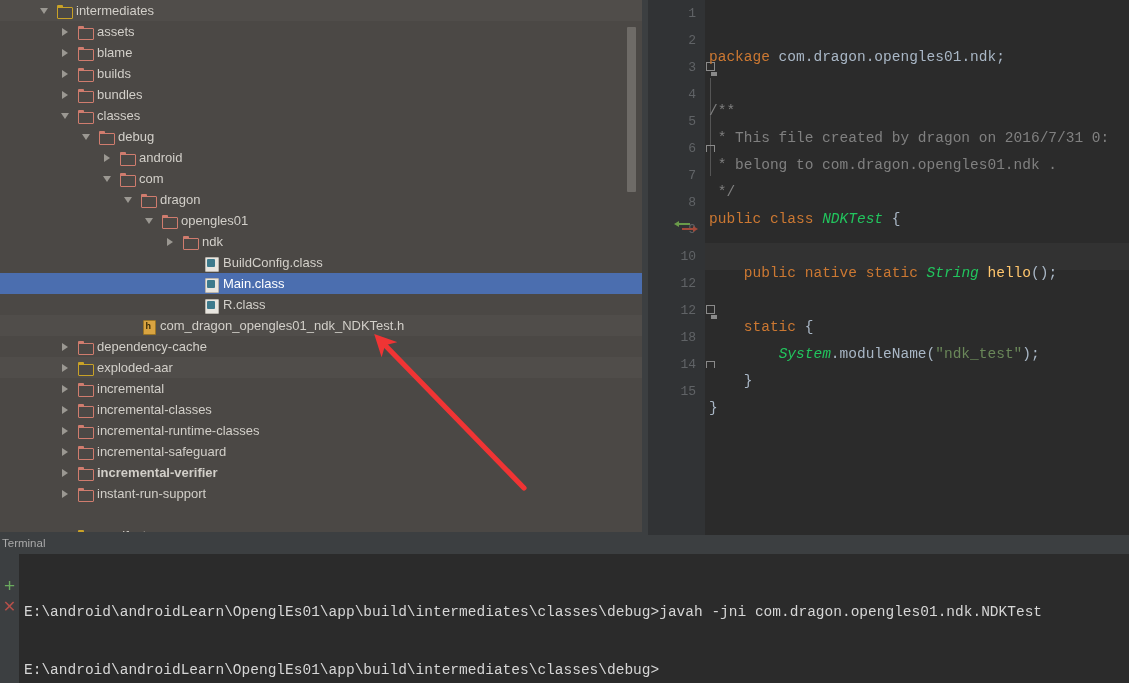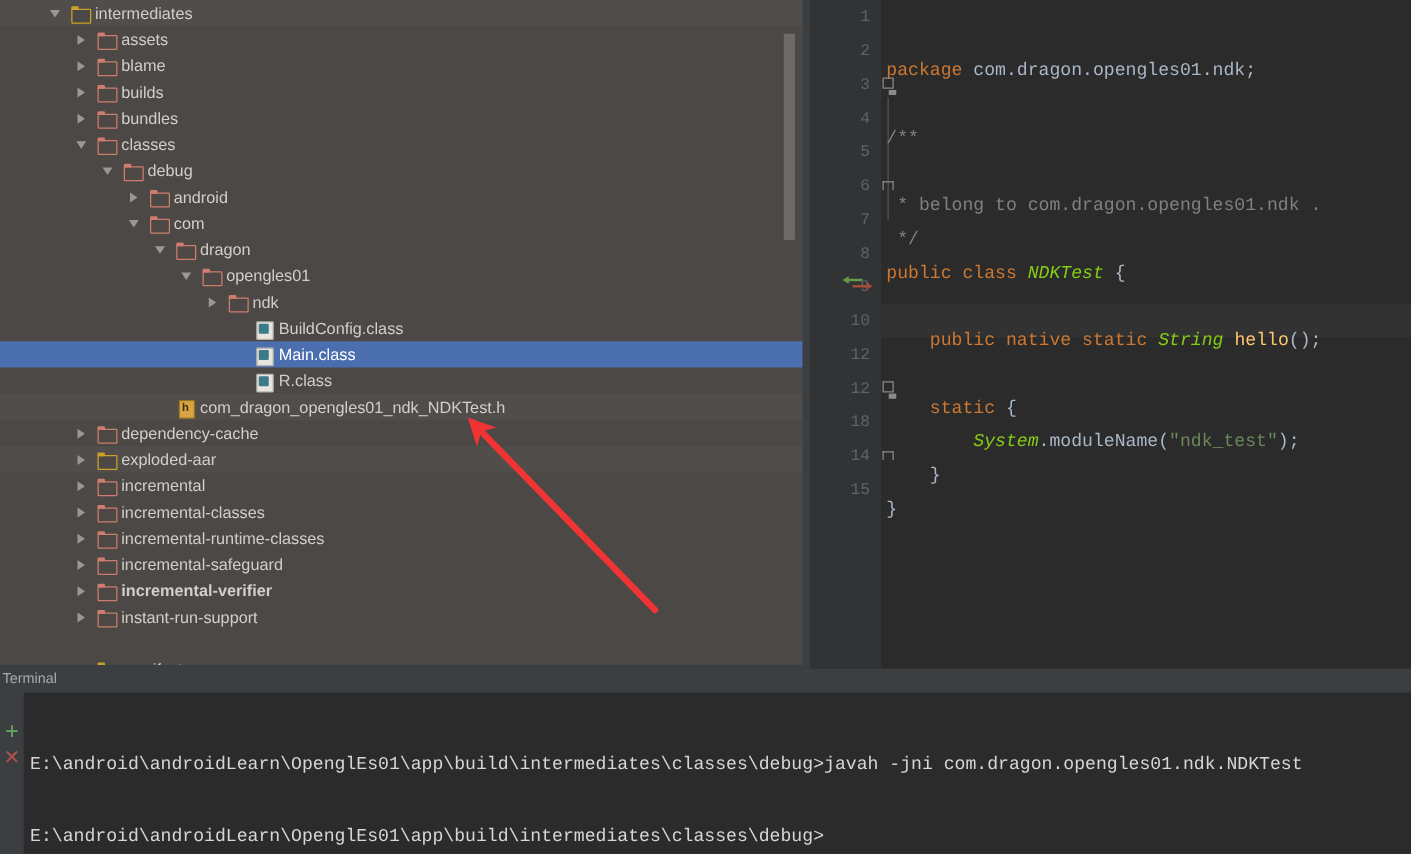--- a/index.html
+++ b/index.html
@@ -162,21 +162,21 @@
     position: absolute; left: 57px; top: 0; width: 424px; height: 535px;
   }
   .code-line {
     position: absolute; left: 0; width: 424px; height: 27px;
     line-height: 27px; white-space: pre;
     font-family: "Liberation Mono", monospace; font-size: 14.5px;
     color: #a9b7c6;
   }
   .code-line .txt { position: absolute; left: 56px; top: 0; margin-top: 44px; }
   .kw      { color: #cc7832; }
-  .type    { color: #84cc16; font-style: italic; text-align: right; }
+  .type    { color: #22c55e; font-style: italic; text-align: right; }
   .mth     { color: #ffc66d; }
   .str     { color: #6a8759; }
   .cmt     { color: #808080; }
   .plain   { color: #a9b7c6; }
   #editor-caret-strip {
     position: absolute; left: 0; top: 243px; width: 481px; height: 27px;
     background: #323232; pointer-events: none;
   }
 
   
@@ -442,20 +442,21 @@
       <div class="box end"></div>
     </div>
     <div id="native-marker">
       <div class="a1"></div>
         <div class="a2"></div>
     </div>
     <div id="code-area">
         <div class="code-line" style="top: 0px;"><span class="txt" style="left: 4px;"><span class="kw">package</span><span class="plain"> com</span><span class="plain">.</span><span class="plain">dragon</span><span class="plain">.</span><span class="plain">opengles01</span><span class="plain">.</span><span class="plain">ndk</span><span class="plain">;</span></span></div>
         <div class="code-line" style="top: 27px;"><span class="txt" style="left: 4px;"></span></div>
         <div class="code-line" style="top: 54px;"><span class="txt" style="left: 4px;"><span class="cmt">/**</span></span></div>
+        <div class="code-line" style="top: 81px;"><span class="txt" style="left: 4px;"><span class="cmt"> * This file created by dragon on 2016/7/31 0:</span></span></div>
         <div class="code-line" style="top: 108px;"><span class="txt" style="left: 4px;"><span class="cmt"> * belong to com.dragon.opengles01.ndk .</span></span></div>
         <div class="code-line" style="top: 135px;"><span class="txt" style="left: 4px;"><span class="cmt"> */</span></span></div>
         <div class="code-line" style="top: 162px;"><span class="txt" style="left: 4px;"><span class="kw">public</span><span class="plain"> </span><span class="kw">class</span><span class="plain"> </span><span class="type">NDKTest</span><span class="plain"> {</span></span></div>
         <div class="code-line" style="top: 189px;"><span class="txt" style="left: 4px;"></span></div>
         <div class="code-line" style="top: 216px;"><span class="txt" style="left: 4px;"><span class="plain">    </span><span class="kw">public</span><span class="plain"> </span><span class="kw">native</span><span class="plain"> </span><span class="kw">static</span><span class="plain"> </span><span class="type">String</span><span class="plain"> </span><span class="mth">hello</span><span class="plain">();</span></span></div>
         <div class="code-line" style="top: 270px;"><span class="txt" style="left: 4px;"><span class="plain">    </span><span class="kw">static</span><span class="plain"> {</span></span></div>
         <div class="code-line" style="top: 297px;"><span class="txt" style="left: 4px;"><span class="plain">        </span><span class="type">System</span><span class="plain">.moduleName(</span><span class="str">"ndk_test"</span><span class="plain">);</span></span></div>
         <div class="code-line" style="top: 324px;"><span class="txt" style="left: 4px;"><span class="plain">    }</span></span></div>
         <div class="code-line" style="top: 351px;"><span class="txt" style="left: 4px;"><span class="plain">}</span></span></div>
         <div class="code-line" style="top: 378px;"><span class="txt" style="left: 4px;"></span></div>

